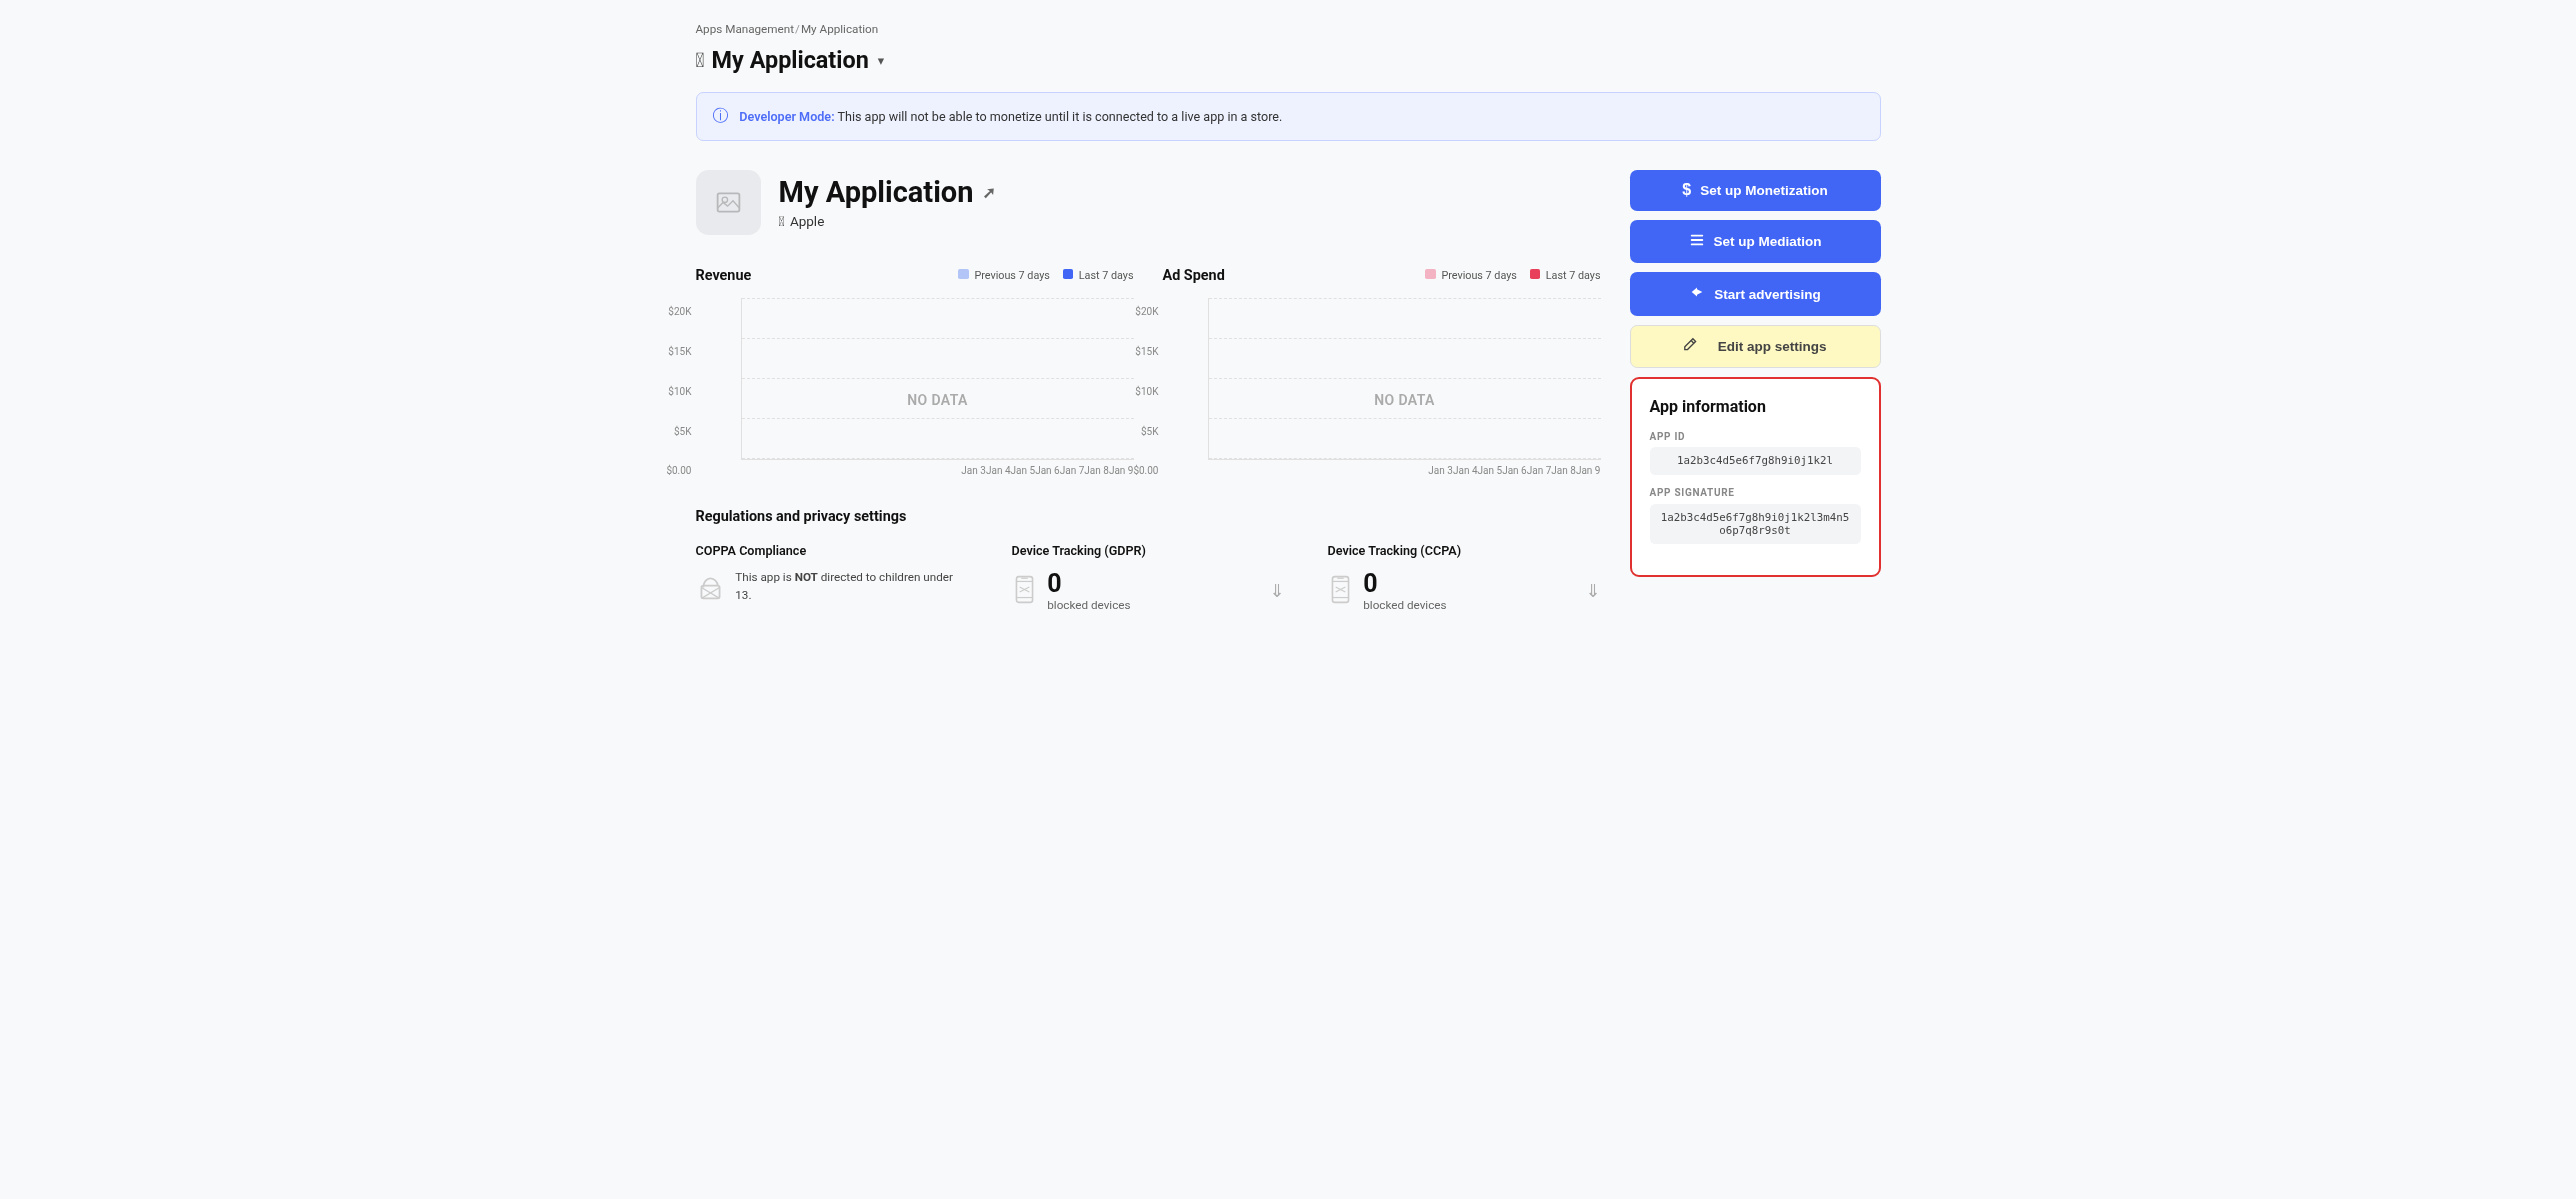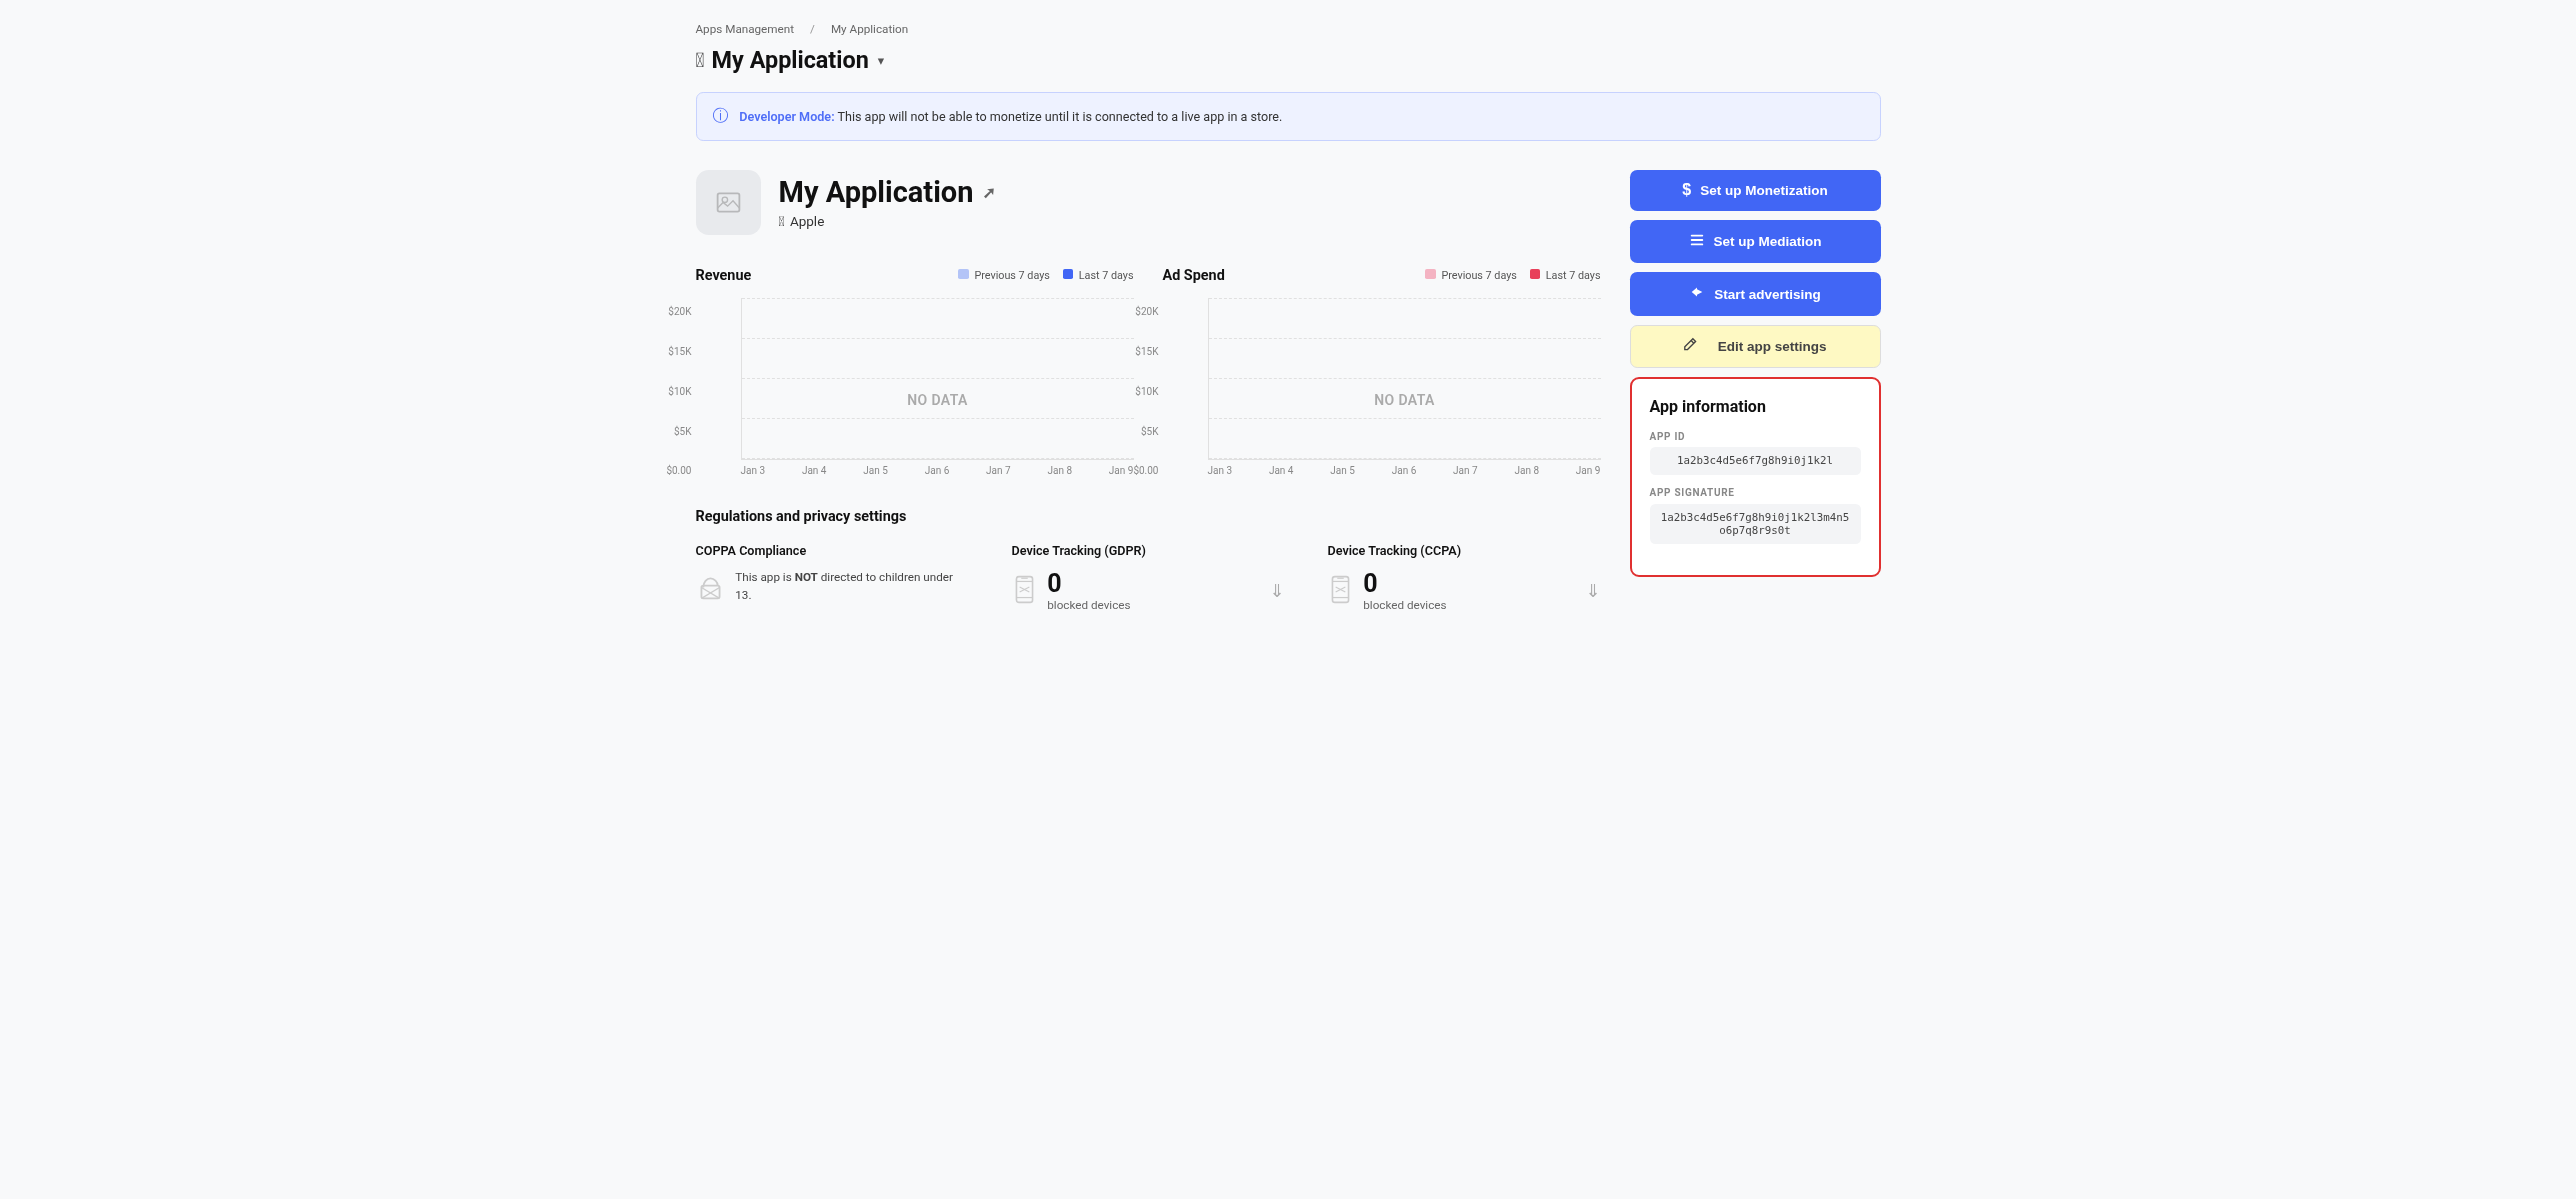--- a/index.html
+++ b/index.html
@@ -1,21 +1,21 @@
 <!DOCTYPE html>
 <html style="font-size:14.4px"><head>
   <meta charset="utf-8">
   <style>
     * { box-sizing: border-box; margin: 0; padding: 0; }
     body { font-family: -apple-system, BlinkMacSystemFont, 'Segoe UI', Roboto, sans-serif; background: #f8f9fa; color: #333; font-size: 12.6px; }
     
     .page-wrapper { max-width: 1257px; margin: 0 auto; padding: 21.6px 36px; }
     
     
-    .breadcrumb { display: flex; align-items: center; gap: 16px; color: #666; font-size: 11.7px; margin-bottom: 10.8px; }
+    .breadcrumb { display: flex; align-items: center; gap: 1px; color: #666; font-size: 11.7px; margin-bottom: 10.8px; }
     .breadcrumb a { color: #666; text-decoration: none; }
     .breadcrumb-sep { color: #999; }
     
     
     .app-header { display: flex; align-items: center; gap: 7.2px; margin-bottom: 18px; }
     .app-header-title { font-size: 23.4px; font-weight: 700; color: #111; }
     .apple-logo { font-size: 20px; }
     .chevron { font-size: 12.6px; color: #555; margin-left: 1.8px; }
     
     
@@ -45,21 +45,21 @@
     .legend { display: flex; align-items: center; gap: 12.6px; margin-left: auto; }
     .legend-item { display: flex; align-items: flex-start; gap: 5.4px; font-size: 10.8px; color: #555; }
     .legend-dot { width: 10.8px; height: 10.8px; border-radius: 1.8px; }
     
     .chart-area { position: relative; height: 162px; border-left: 0.9px solid #e0e0e0; border-bottom: 0.9px solid #e0e0e0; }
     .chart-y-labels { position: absolute; left: -40px; top: 8px; bottom: 0; display: flex; flex-direction: column; justify-content: space-between; }
     .chart-y-label { font-size: 10px; color: #888; text-align: right; width: 36px; }
     .chart-gridlines { position: absolute; top: 0; left: 0; right: 0; bottom: 0; display: flex; flex-direction: column; justify-content: space-between; pointer-events: none; }
     .chart-gridline { border-top: 0.9px dashed #e0e0e0; width: 100%; }
     .no-data-label { position: absolute; top: 50%; left: 50%; transform: translate(-50%, -50%); font-size: 14px; font-weight: 600; color: #aaa; letter-spacing: 0.4px; margin-top: 22px; }
-    .chart-x-labels { display: flex; justify-content: space-between; padding: 5.4px 0 0 0; gap: 28px; }
+    .chart-x-labels { display: flex; justify-content: flex-end; padding: 5.4px 0 0 0; }
     .chart-x-label { font-size: 10px; color: #888; }
     
     
     .section-title { font-size: 14.4px; font-weight: 700; color: #111; margin-bottom: 18px; }
     .regulations-row { display: flex; gap: 43px; }
     .regulation-item { flex: 1; }
     .regulation-label { font-size: 12.6px; font-weight: 600; color: #111; margin-bottom: 10.8px; }
     .regulation-content { display: flex; align-items: flex-start; gap: 10.8px; }
     .regulation-icon { flex-shrink: 0; color: #aaa; font-size: 21.6px; margin-top: 3.6px; }
     .regulation-text { font-size: 11.7px; color: #444; line-height: 1.5; }

